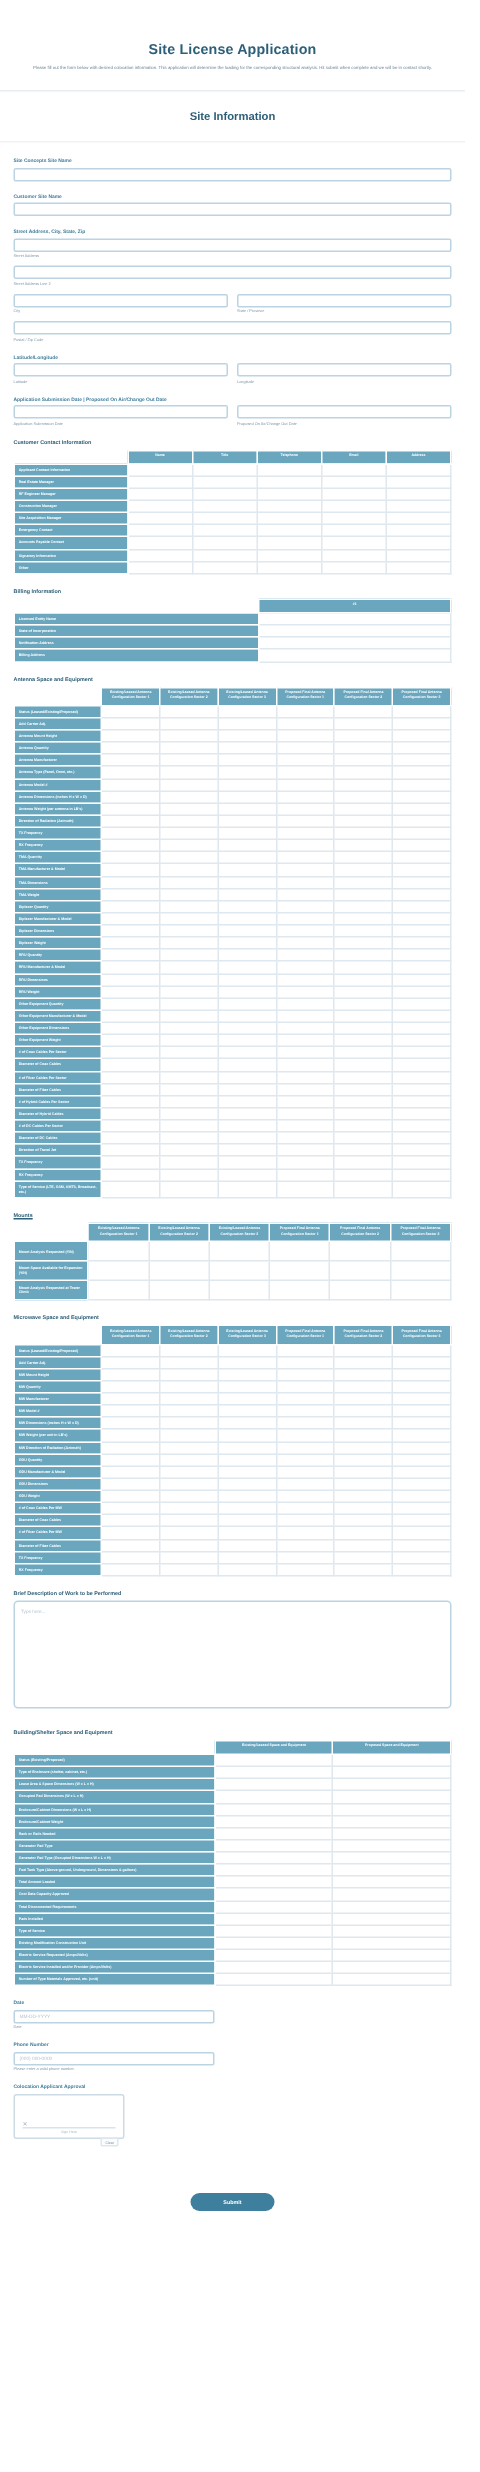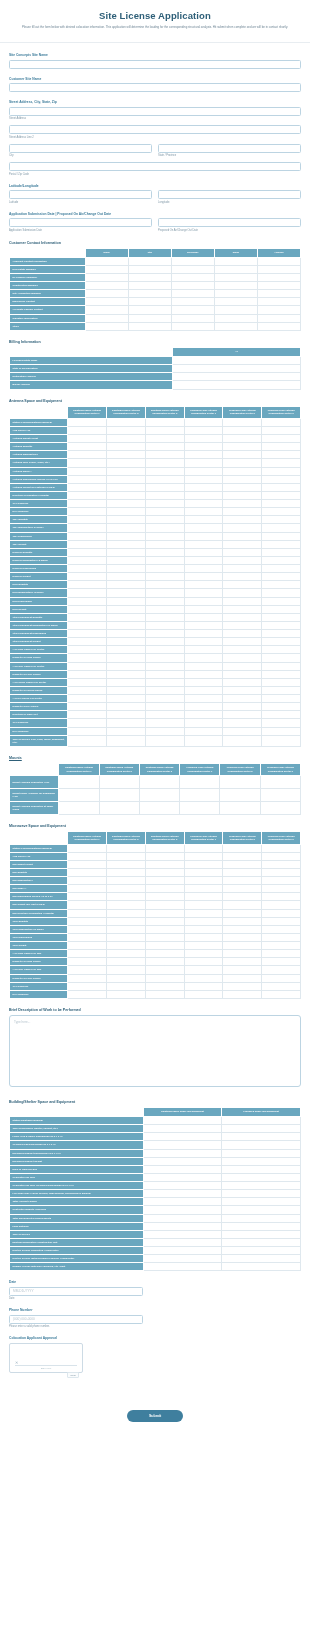--- a/index.html
+++ b/index.html
@@ -6,21 +6,21 @@
   html, body {
     margin: 0; padding: 0;
     width: 310px;
     background: #ffffff;
     font-family: "Liberation Sans", sans-serif;
   }
   .page { width: 310px; background:#fff; }
 
   
   .app-header {
-    padding: 10px 14px 12px 14px;
+    padding: 28px 14px 12px 14px;
     border-bottom: 1px solid #e8edf1;
     text-align: center;
   }
   .app-title {
     font-size: 9.5px;
     font-weight: bold;
     color: #2e5f78;
     letter-spacing: .1px;
     margin: 0 0 4px 0;
   }
@@ -198,20 +198,23 @@
 </head>
 <body>
 
 <div class="page">
 
   <div class="app-header">
     <h1 class="app-title">Site License Application</h1>
     <p class="app-subtitle">Please fill out the form below with desired colocation information. This application will determine the loading for the corresponding structural analysis. Hit submit when complete and we will be in contact shortly.</p>
   </div>
 
+  <div class="section-band">
+    <h2>Site Information</h2>
+  </div>
 
   <div class="body-pad">
 
     <div class="field-group">
       <span class="field-label">Site Concepts Site Name</span>
       <input class="txt-input" type="text" value="" style="">
     </div>
 
     <div class="field-group">
       <span class="field-label">Customer Site Name</span>

